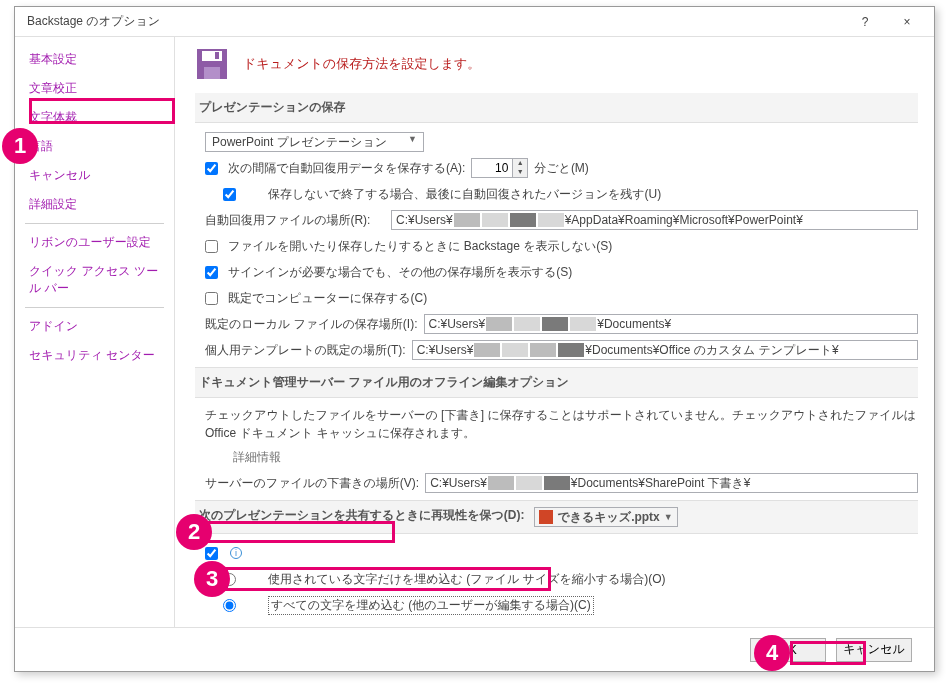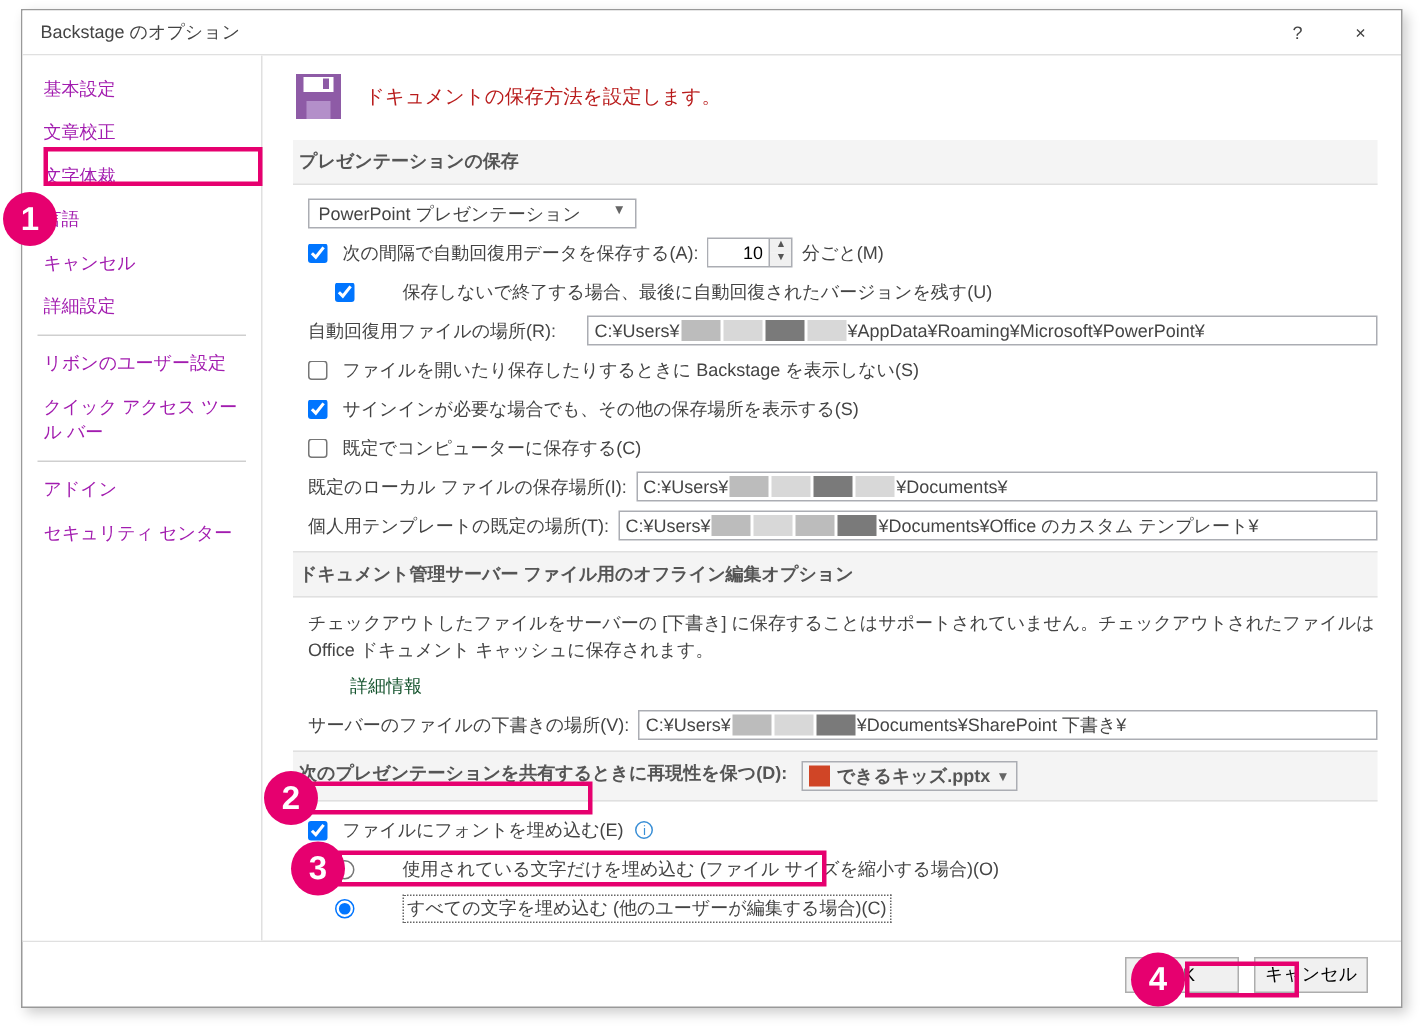--- a/index.html
+++ b/index.html
@@ -41,21 +41,21 @@
 .spinner { display: inline-flex; align-items: center; border: 1px solid #abadb3; height: 20px; }
 .spinner input { border: none; width: 40px; text-align: right; padding: 0 4px; height: 18px; outline: none; }
 .spinner .spinbtns { display: flex; flex-direction: column; border-left: 1px solid #abadb3; }
 .spinner .sb { width: 14px; height: 9px; font-size: 7px; line-height: 7px; text-align: center; color: #555; background: #f0f0f0; }
 
 .textinput { border: 1px solid #abadb3; height: 20px; padding: 0 4px; flex: 1; min-width: 460px; display: inline-flex; align-items: center; white-space: nowrap; overflow: hidden; }
 .redact { display: inline-block; width: 26px; height: 14px; background: #bcbcbc; margin: 0 1px; }
 .redact.d { background: #7a7a7a; }
 .redact.l { background: #d8d8d8; }
 
-.link { color: #14532d; cursor: pointer; padding-left: 28px; }
+.link { color: #737373; cursor: pointer; padding-left: 28px; }
 .info-icon { display: inline-block; width: 12px; height: 12px; border: 1px solid #3a8fd6; border-radius: 50%; color: #3a8fd6; font-size: 9px; text-align: center; line-height: 11px; margin-left: 2px; }
 
 .file-select { display: inline-flex; align-items: center; gap: 4px; border: 1px solid #abadb3; padding: 0 4px; height: 20px; }
 .pp-icon { width: 14px; height: 14px; background: #d04526; display: inline-block; }
 
 .btnbar { height: 44px; display: flex; align-items: center; justify-content: flex-end; gap: 10px; padding: 0 22px; border-top: 1px solid #e0e0e0; }
 .btn { min-width: 76px; height: 24px; border: 1px solid #adadad; background: #f0f0f0; display: inline-flex; align-items: center; justify-content: center; cursor: pointer; }
 
 
 .callh { position: absolute; border: 3px solid #e6006f; pointer-events: none; }
@@ -204,21 +204,20 @@
         <span>次のプレゼンテーションを共有するときに再現性を保つ(D):</span>
         <span class="file-select">
           <span class="pp-icon"></span>
           <span>できるキッズ.pptx</span>
           <span class="caret">▼</span>
         </span>
       </div>
 
       <div class="row">
         <input type="checkbox" checked="" style="">
-        <span>ファイルにフォントを埋め込む(E)</span>
         <span class="info-icon">i</span>
       </div>
 
       <div class="row indent">
         <input type="radio" name="embed" style="">
         <span>使用されている文字だけを埋め込む (ファイル サイズを縮小する場合)(O)</span>
       </div>
       <div class="row indent">
         <input type="radio" name="embed" checked="" style="">
         <span class="radio-box-outline">すべての文字を埋め込む (他のユーザーが編集する場合)(C)</span>

